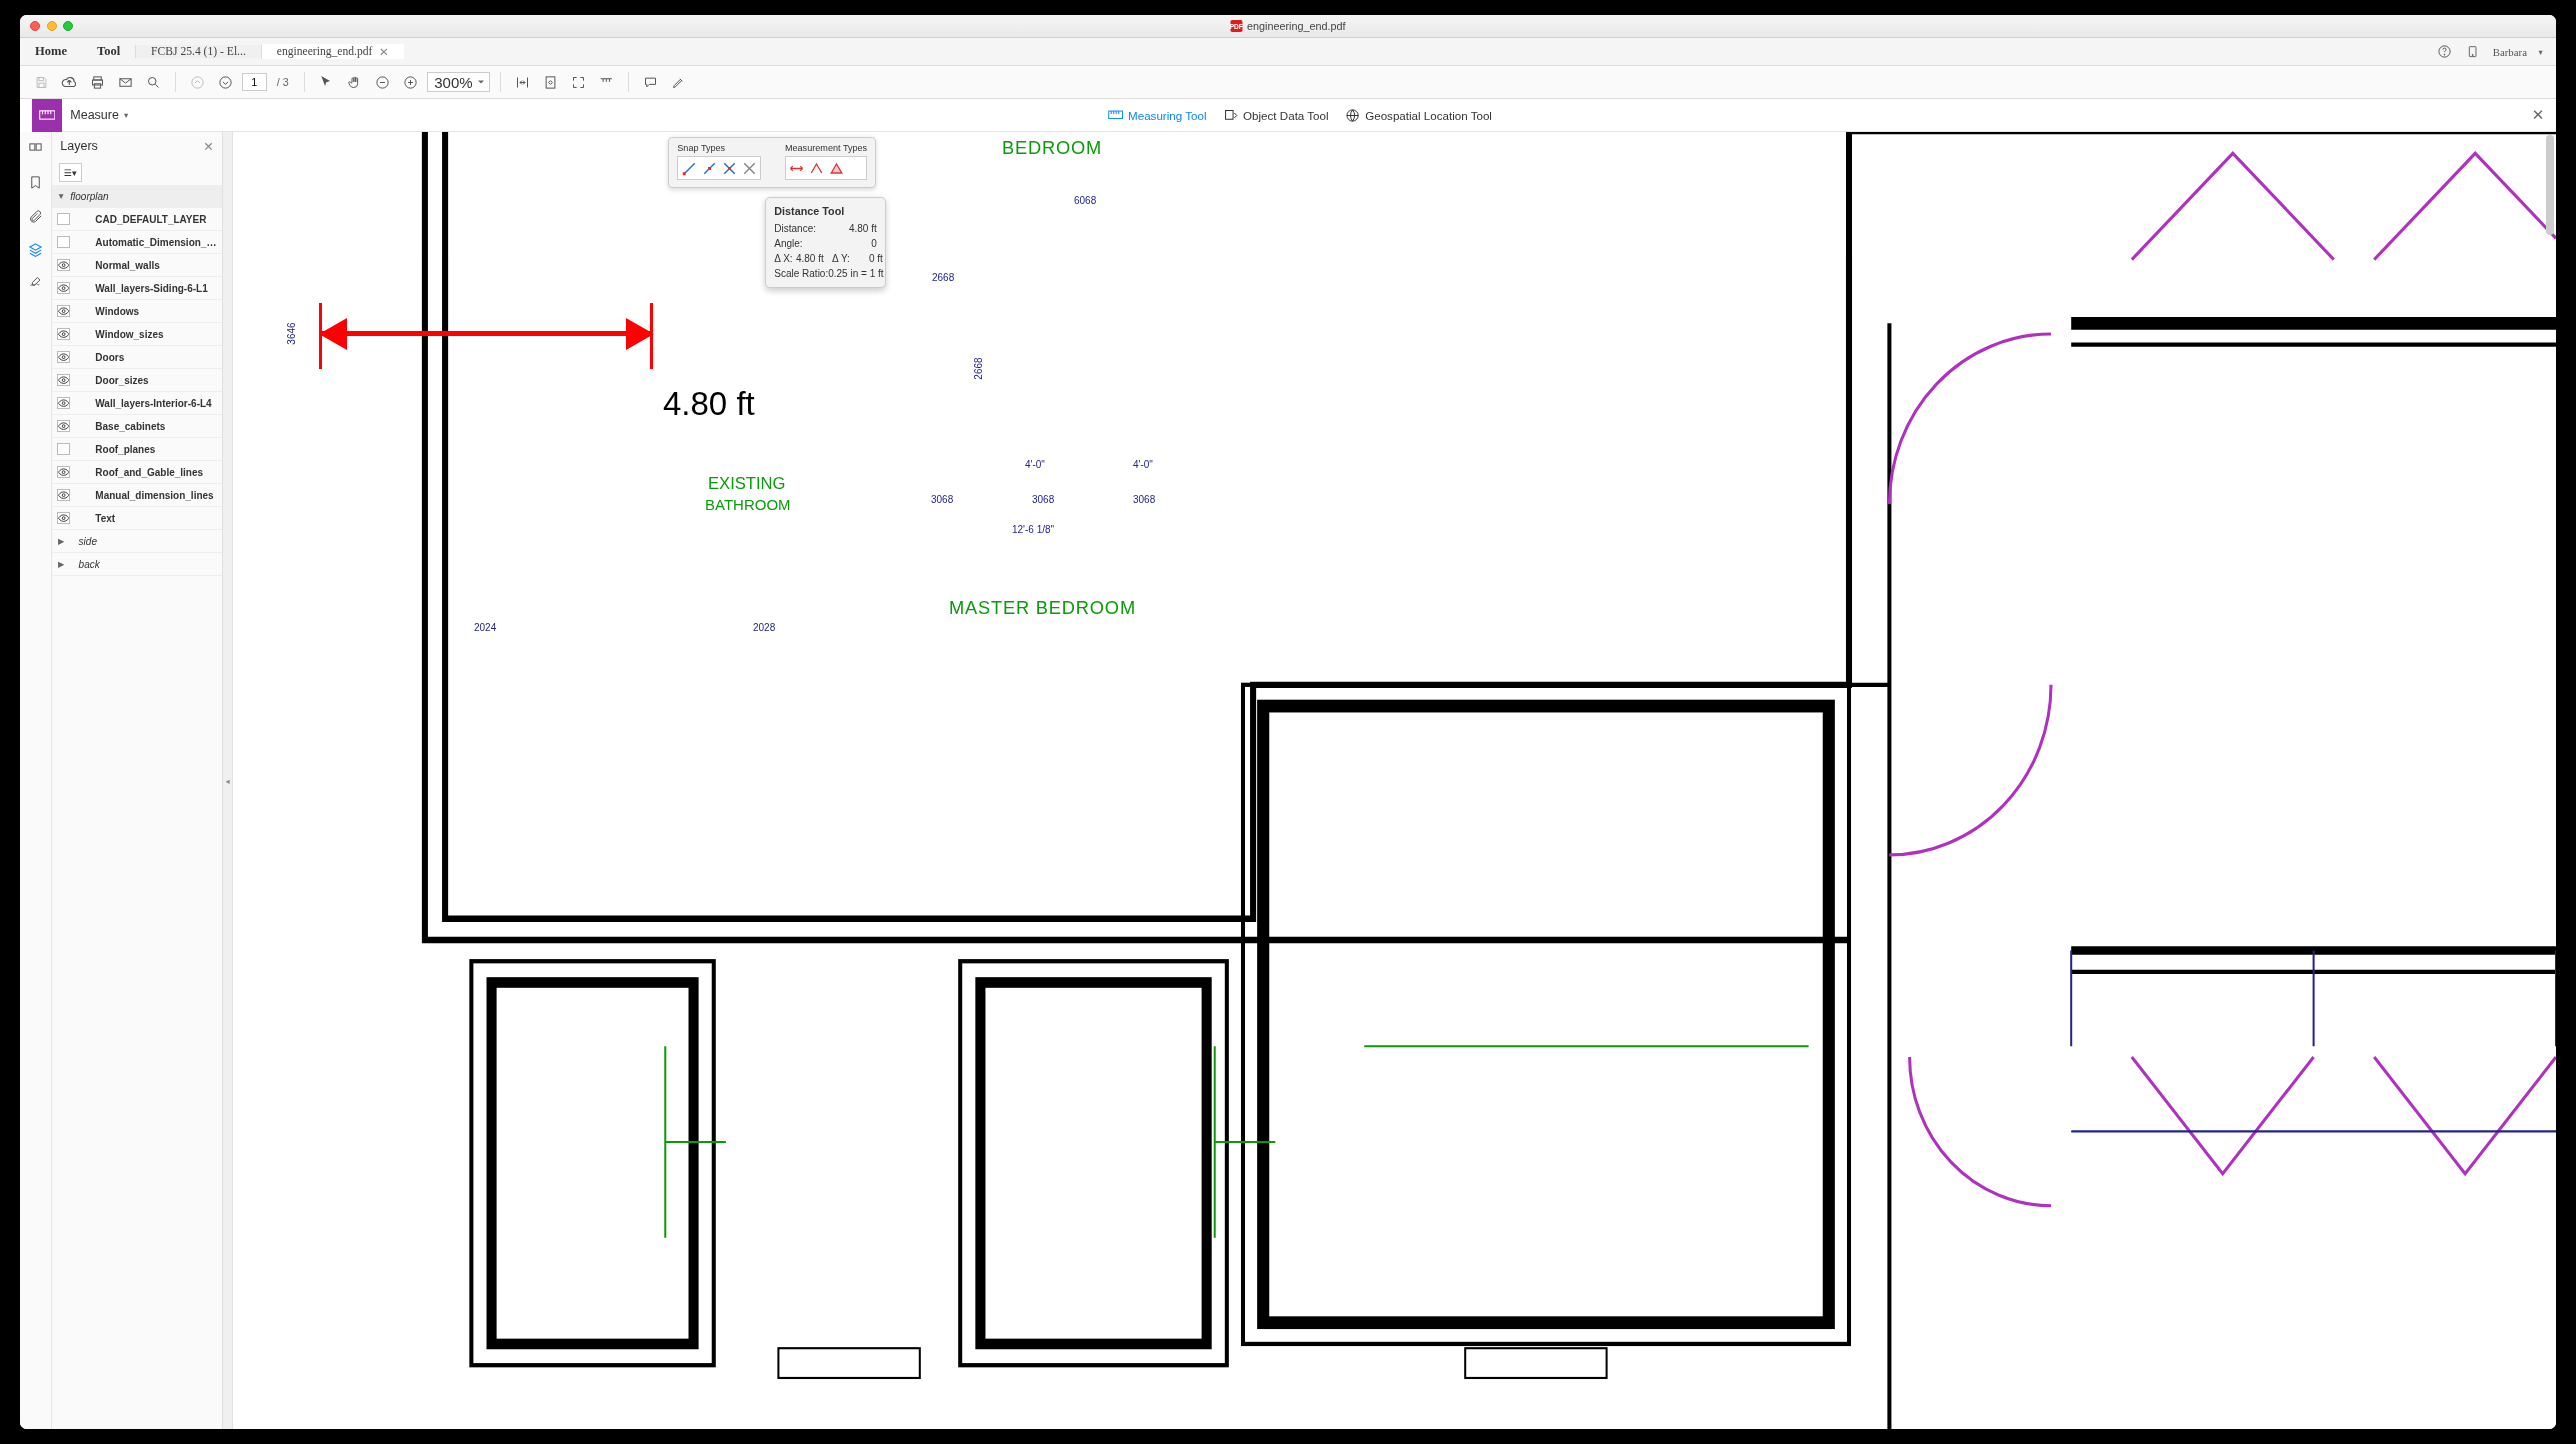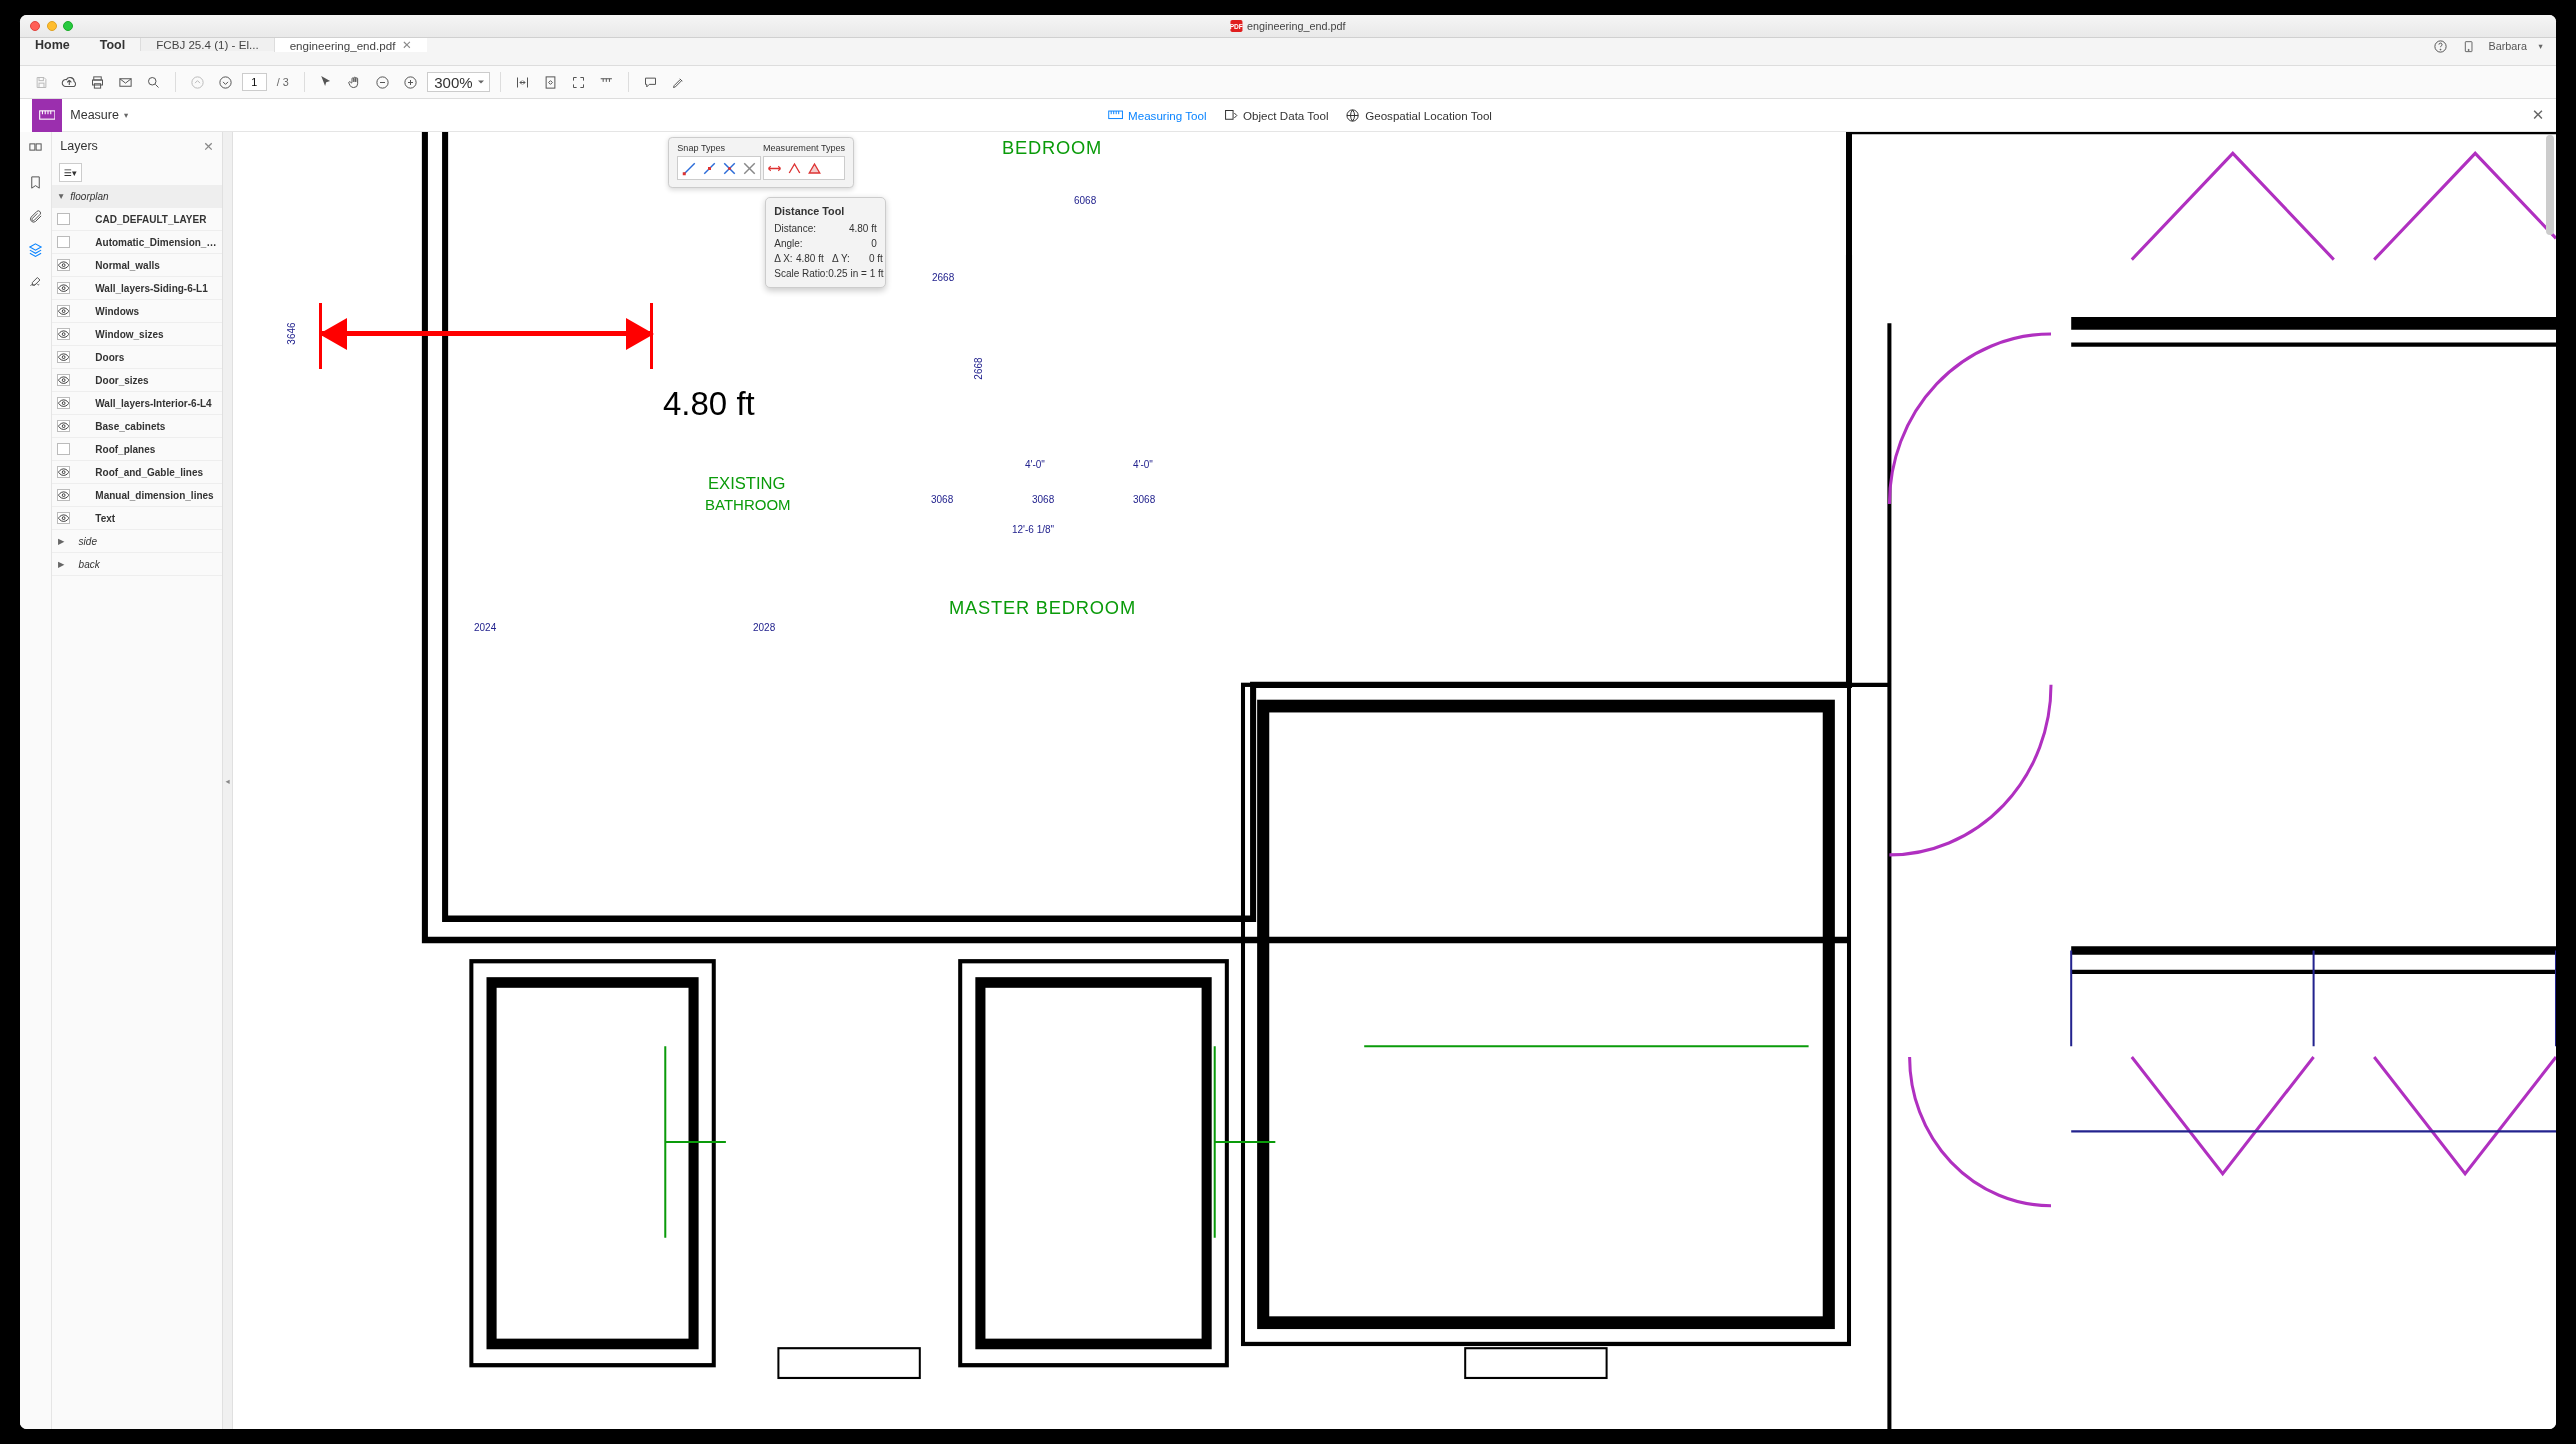--- a/index.html
+++ b/index.html
@@ -10,21 +10,21 @@
 .titlebar { height: 23px; background: linear-gradient(#f5f5f5,#e9e9e9); display: flex; align-items: center; position: relative; border-bottom: 0.8px solid #d0d0d0; }
 .traffic { display: flex; gap: 6.6px; padding-left: 10px; }
 .light { width: 10px; height: 10px; border-radius: 50%; }
 .red { background: #ff5f56; border:0.8px solid #e0443e; }
 .yellow { background: #ffbd2e; border:0.8px solid #dea123; }
 .green { background: #27c93f; border:0.8px solid #1aab29; }
 .titlebar .title { position: absolute; left: 50%; transform: translateX(-50%); font-size: 10.8px; color: #444; display:flex; align-items:center; gap:5px; }
 .pdf-badge { width:11.6px; height:11.6px; background:#e01e1e; display:inline-flex; align-items:center; justify-content:center; color:#fff; font-size:6.6px; font-weight:700; border-radius:1.7px; }
 
 
-.tabbar { height: 28px; display: flex; align-items: flex-start; background: #f5f5f5; border-bottom: 0.8px solid #ddd; }
+.tabbar { height: 28px; display: flex; align-items: center; background: #f5f5f5; border-bottom: 0.8px solid #ddd; font-family: Liberation Serif, serif; }
 .tab-home, .tab-tools { padding: 0 15px; display:flex; align-items:center; font-size: 12.5px; font-weight:600; color:#333; }
 .tab-doc { padding: 0 15px; display:flex; align-items:center; gap:6.6px; font-size:11.6px; color:#444; border-left:0.8px solid #ddd; background:#f0f0f0; }
 .tab-doc.active { background:#fff; border-top:1.7px solid #fff; margin-top:-0.8px; }
 .tab-close { color:#888; cursor:pointer; }
 .spacer { flex:1; }
 .user-area { display:flex; align-items:center; gap:11.6px; padding-right:13.3px; color:#555; }
 .icon-btn { width:16.6px; height:16.6px; display:inline-flex; align-items:center; justify-content:center; color:#555; }
 .caret { font-size:8.3px; color:#666; }
 
 
@@ -65,21 +65,21 @@
 
 .collapse-handle { width:10px; background:#f0f0f0; border-right:0.8px solid #e0e0e0; display:flex; align-items:center; justify-content:center; color:#888; font-size:8.3px; }
 
 
 .canvas-wrap { flex:1; position:relative; background:#fff; overflow:hidden; }
 .scroll-v { position:absolute; right:1.7px; top:3.3px; width:8.3px; height:100px; background:#ccc; border-radius:4.2px; }
 .room-green { color:#0a9b0a; font-weight:400; }
 .dim-blue { color:#23238e; font-size:10px; }
 
 
-.snap-bar { position:absolute; left:435px; top:5px; background:#f3f3f3; border:0.8px solid #ccc; border-radius:4.2px; box-shadow:0 1.7px 5px rgba(0,0,0,.15); padding:5px 8.3px 6.6px; display:flex; gap:2px;justify-content:flex-end; }
+.snap-bar { position:absolute; left:435px; top:5px; background:#f3f3f3; border:0.8px solid #ccc; border-radius:4.2px; box-shadow:0 1.7px 5px rgba(0,0,0,.15); padding:5px 8.3px 6.6px; display:flex; gap:24px;justify-content:flex-end; }
 .snap-col { display:flex; flex-direction:column; gap:3.3px; }
 .snap-title { font-size:9.1px; color:#333; }
 .snap-icons { display:flex; gap:1.7px; background:#fff; border:0.8px solid #ccc; padding:1.7px; }
 .snap-ic { width:18.3px; height:18.3px; display:inline-flex; align-items:center; justify-content:center; }
 
 .dist-panel { position:absolute; left:525px; top:65px; width:121px; background:#f3f3f3; border:0.8px solid #ccc; border-radius:5px; box-shadow:0 2.5px 6.6px rgba(0,0,0,.2); padding:6.6px 8.3px; font-size:10px;margin-left:7px; }
 .dist-panel h4 { font-size:10.8px; font-weight:700; margin-bottom:4.2px; }
 .dp-row { display:flex; justify-content:space-between; white-space:nowrap; line-height:1.5; }
 .dp-grid { display:flex; gap:8.3px; }
 

